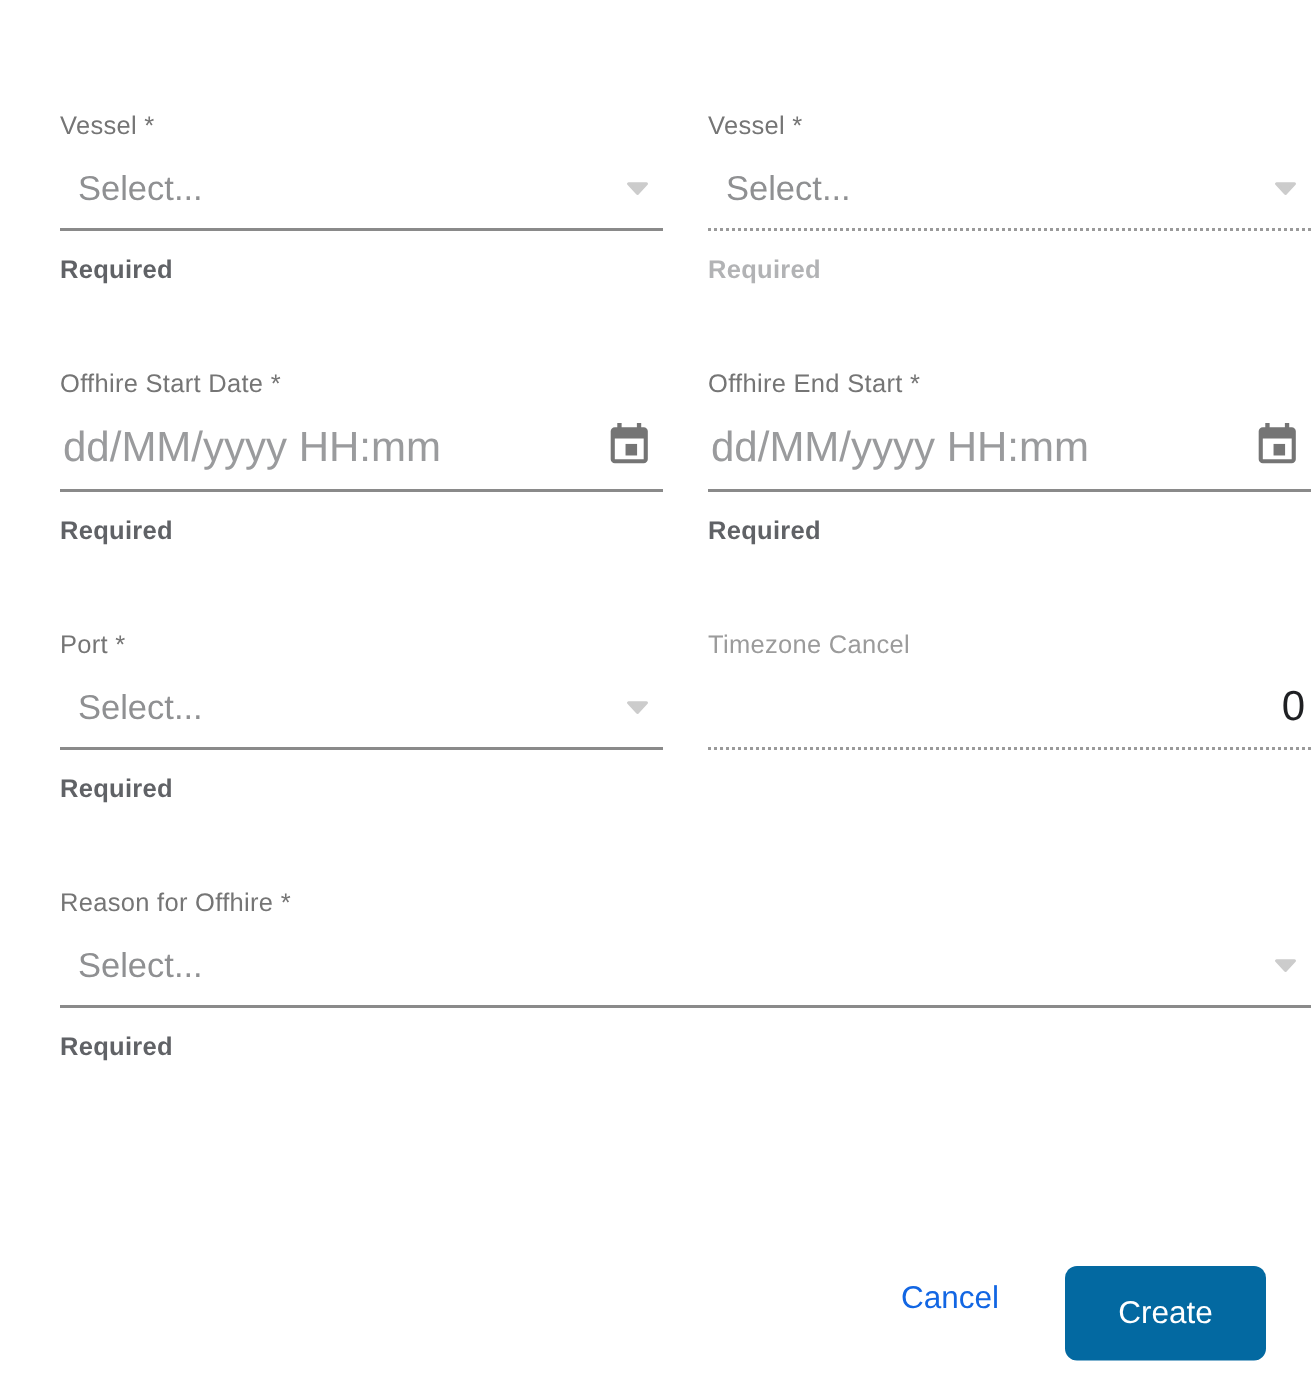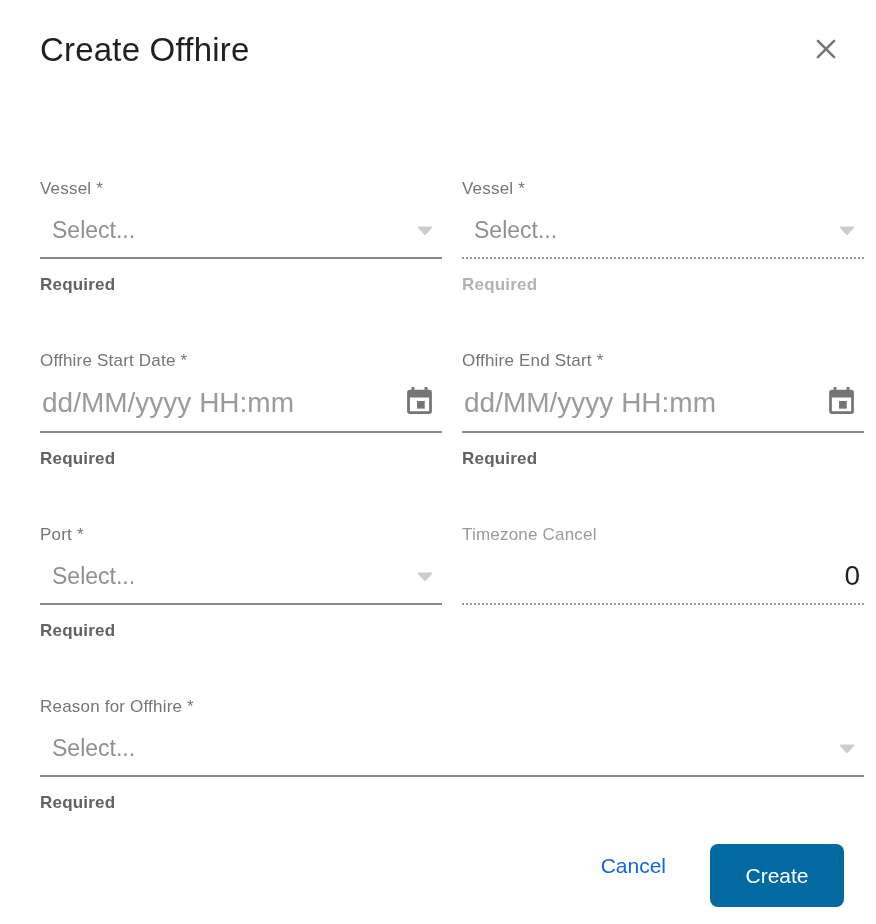--- a/index.html
+++ b/index.html
@@ -21,25 +21,25 @@
     font-size: 33px; line-height: 44px; color: #1f2023;
     font-weight: 400; letter-spacing: 0.2px;
   }
   .close-btn {
     background: none; border: none; cursor: pointer;
     width: 40px; height: 40px; margin-top: 2px;
     display: flex; align-items: center; justify-content: center;
   }
 
   .form {
-    margin-top: 107px;
+    margin-top: 74px;
     padding: 0 44px 0 40px;
     display: grid;
     grid-template-columns: 1fr 1fr;
-    column-gap: 20px;
+    column-gap: 30px;
   }
   .cell { margin-bottom: 56px; }
   .cell.full { grid-column: 1 / 3; }
 
   .field-label {
     font-size: 17px; line-height: 20px; color: #757575;
     margin-bottom: 6px; letter-spacing: 0.2px;
   }
   .field-label.muted { color: #9b9b9b; }
 
@@ -103,31 +103,20 @@
     background: #0369a1;
     width: 134px; height: 63px;
     border-radius: 8px;
   }
 </style>
 </head>
 <body>
 
 <div class="modal">
 
-  <div class="modal-header">
-    <div class="modal-title">Create Offhire</div>
-    <button class="close-btn">
-      <span>
-        <svg width="30" height="30" viewBox="0 0 24 24" fill="none" stroke="#757575" stroke-width="2" stroke-linecap="round">
-          <line x1="5.5" y1="5.5" x2="18.5" y2="18.5"></line>
-            <line x1="18.5" y1="5.5" x2="5.5" y2="18.5"></line>
-        </svg>
-      </span>
-    </button>
-  </div>
 
   <div class="form">
 
     <div class="cell">
       <div class="field-label">Vessel *</div>
       <div class="control">
         <span class="select-text">Select...</span>
         <span class="arrow-icon">
           <svg width="18" height="11" viewBox="0 0 18 11">
               <path d="M3 2.5 L15 2.5 L9 9 Z" fill="#cccccc" stroke="#cccccc" stroke-width="2" stroke-linejoin="round"></path>

